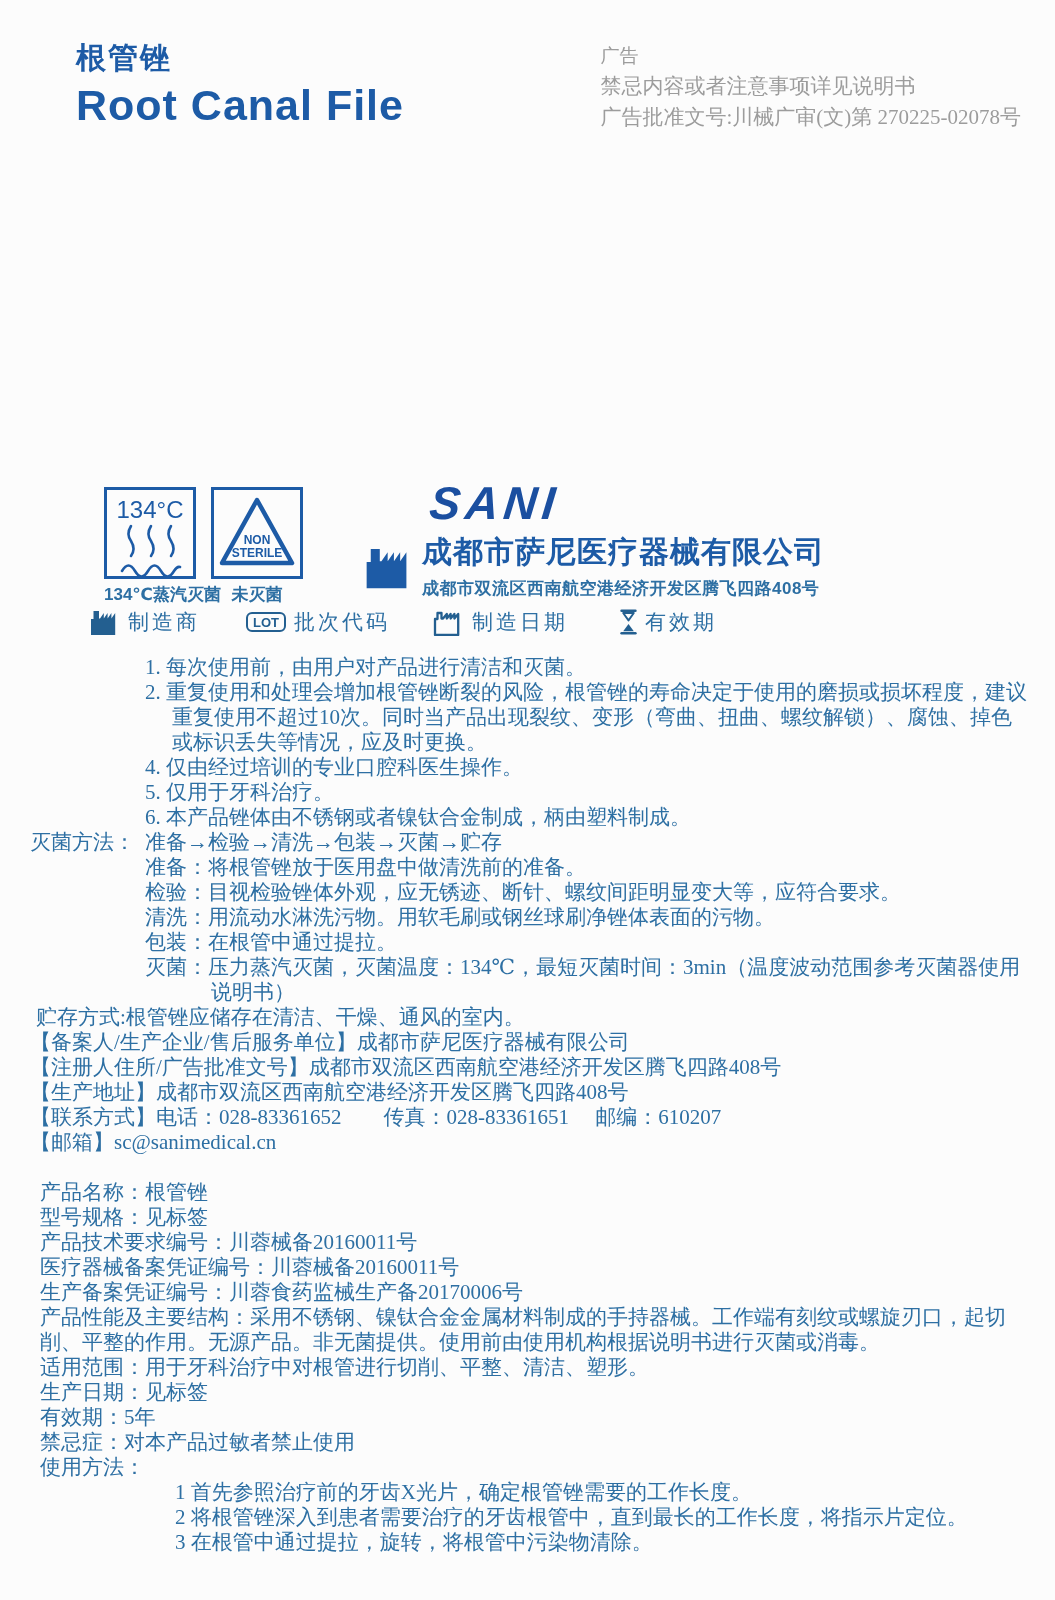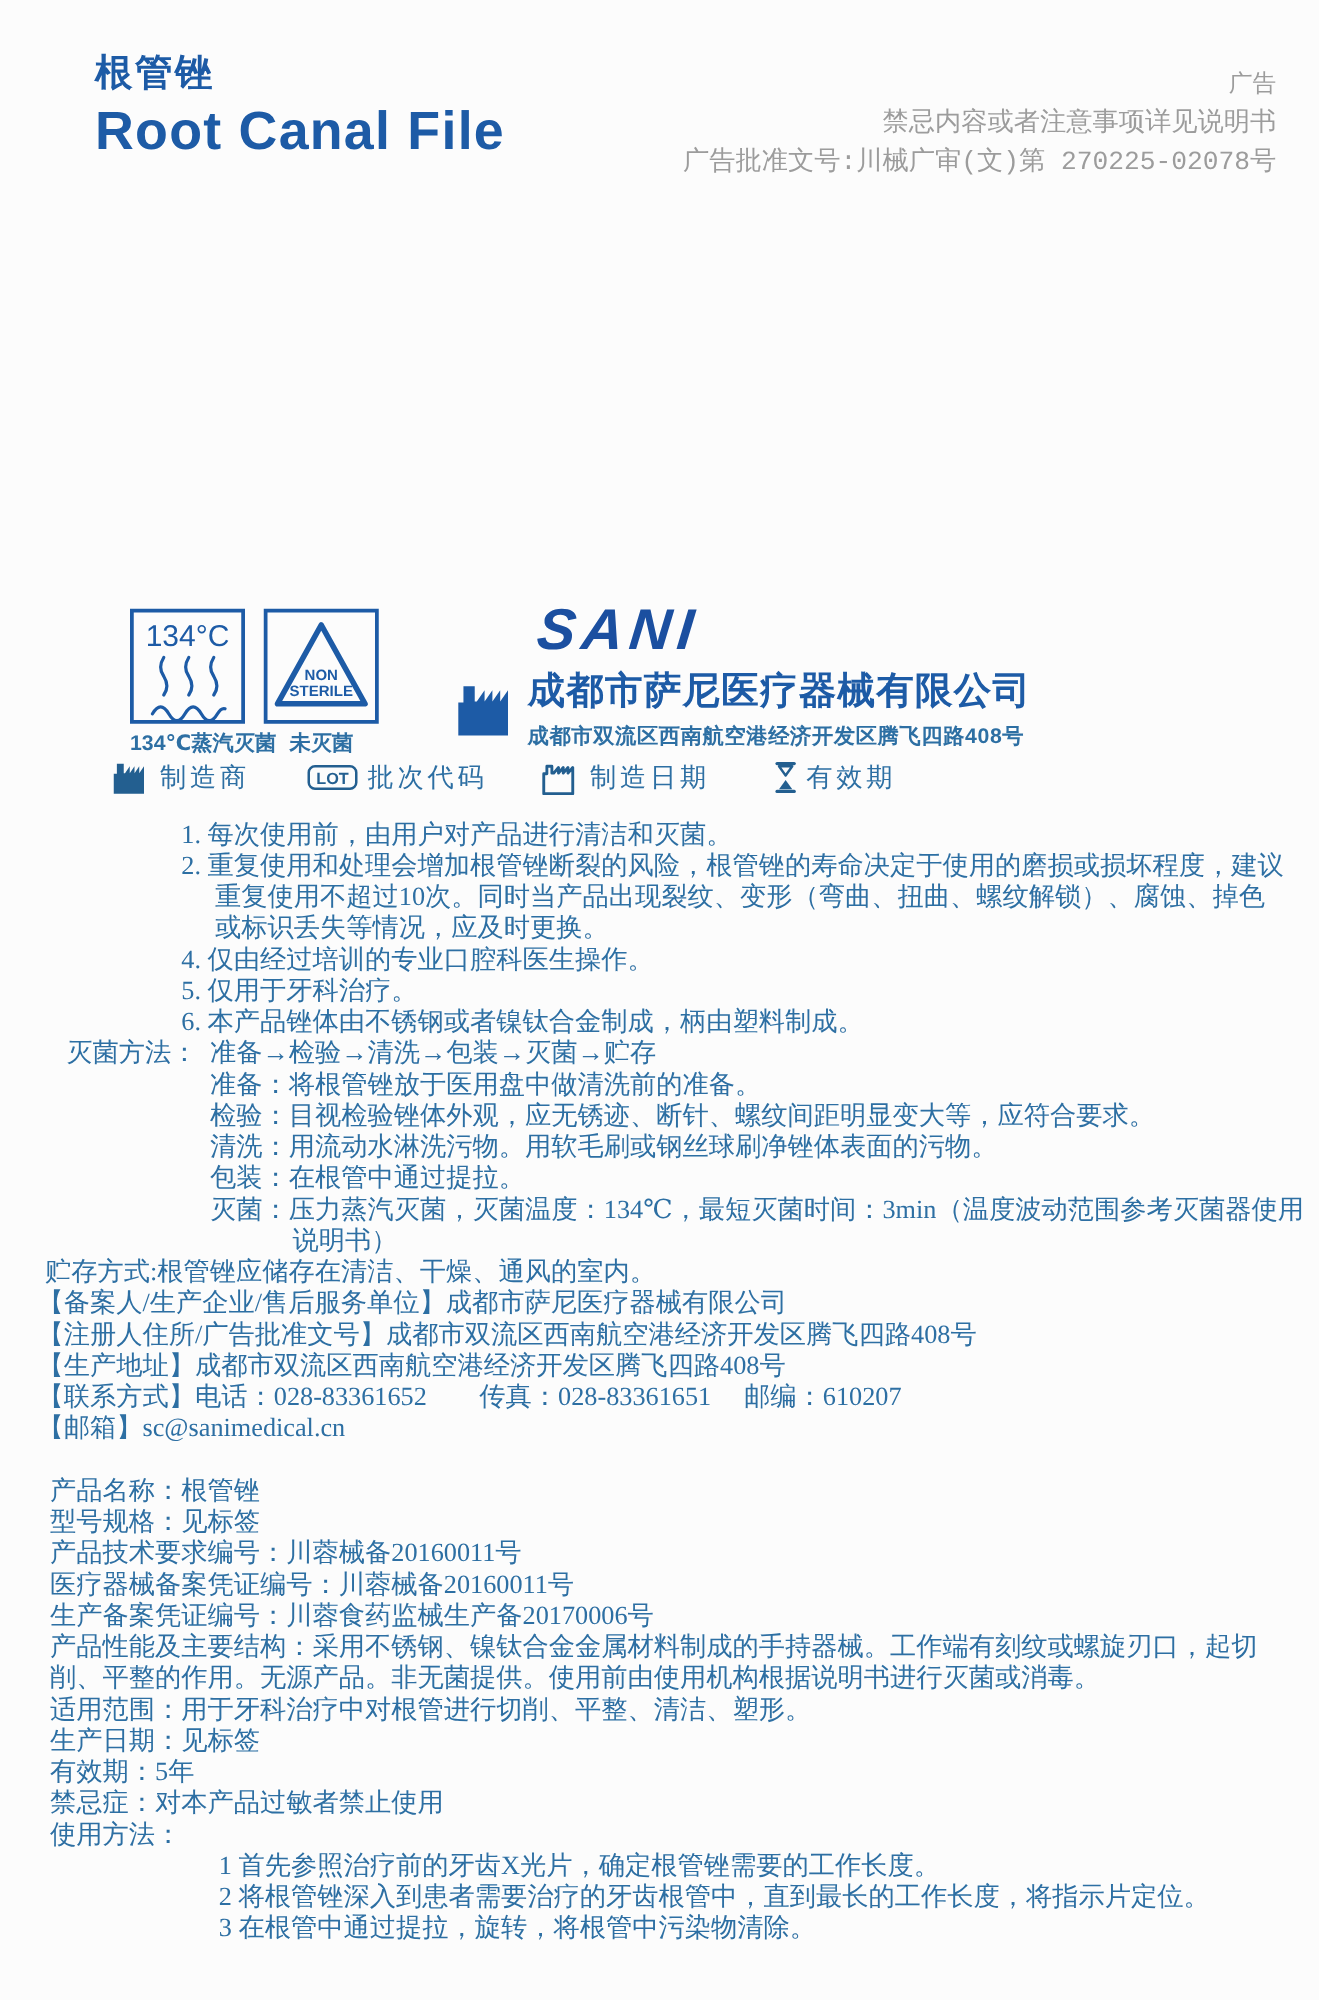--- a/index.html
+++ b/index.html
@@ -16,23 +16,23 @@
   .title-block{position:absolute;left:76px;top:38px;}
   .title-cn{
     font-family:Liberation Serif, serif;
     font-weight:bold;font-size:30px;color:#1d5ba6;letter-spacing:2px;
   }
   .title-en{
     font-family:"Liberation Sans","DejaVu Sans",sans-serif;
     font-weight:bold;font-size:43px;color:#1d5ba6;letter-spacing:1px;margin-top:2px;
   }
   .ad-block{
-    position:absolute;right:34px;top:40px;text-align:right;
-    font-family:Liberation Mono, monospace;
-    color:#9c9c9c;font-size:21px;line-height:31px;margin-top:13px;
+    position:absolute;right:34px;top:40px;text-align:left;
+    font-family:Liberation Serif, serif;
+    color:#9c9c9c;font-size:21px;line-height:31px;
   }
   .ad-block .ad-line1{font-size:19px;}
   
   .sym-wrap{position:absolute;top:487px;text-align:center;}
   .sym-wrap.steam-wrap{left:104px;}
   .sym-wrap.ns-wrap{left:211px;}
   .sym-box{
     width:92px;height:92px;border:3px solid #1d5ba6;background:#fcfcfc;
     box-sizing:border-box;position:relative;
   }
@@ -85,21 +85,21 @@
   }
   
   .text-body{
     position:absolute;left:0;top:655px;width:1055px;
     color:#2d6fa3;font-size:21px;line-height:25px;
   }
   .sec-label{white-space:nowrap;}
   .notes-label{margin-left:30px;}
   .notes-list{margin-left:145px;width:882px;}
   .note-item{padding-left:27px;text-indent:-27px;}
-  .ster-sec{display:flex;margin-top:0px;margin-left:23px;}
+  .ster-sec{display:flex;margin-top:0px;}
   .ster-label{margin-left:30px;width:115px;flex:none;}
   .ster-content{width:880px;}
   .ster-step{padding-left:66px;text-indent:-66px;}
   .reg-sec{margin-left:30px;width:1000px;}
   .reg-line{white-space:nowrap;}
   .reg-storage{margin-left:6px;}
   .product-sec{margin-left:40px;margin-top:25px;width:990px;}
   .usage-steps{margin-left:135px;width:860px;}
 </style>
 </head>

